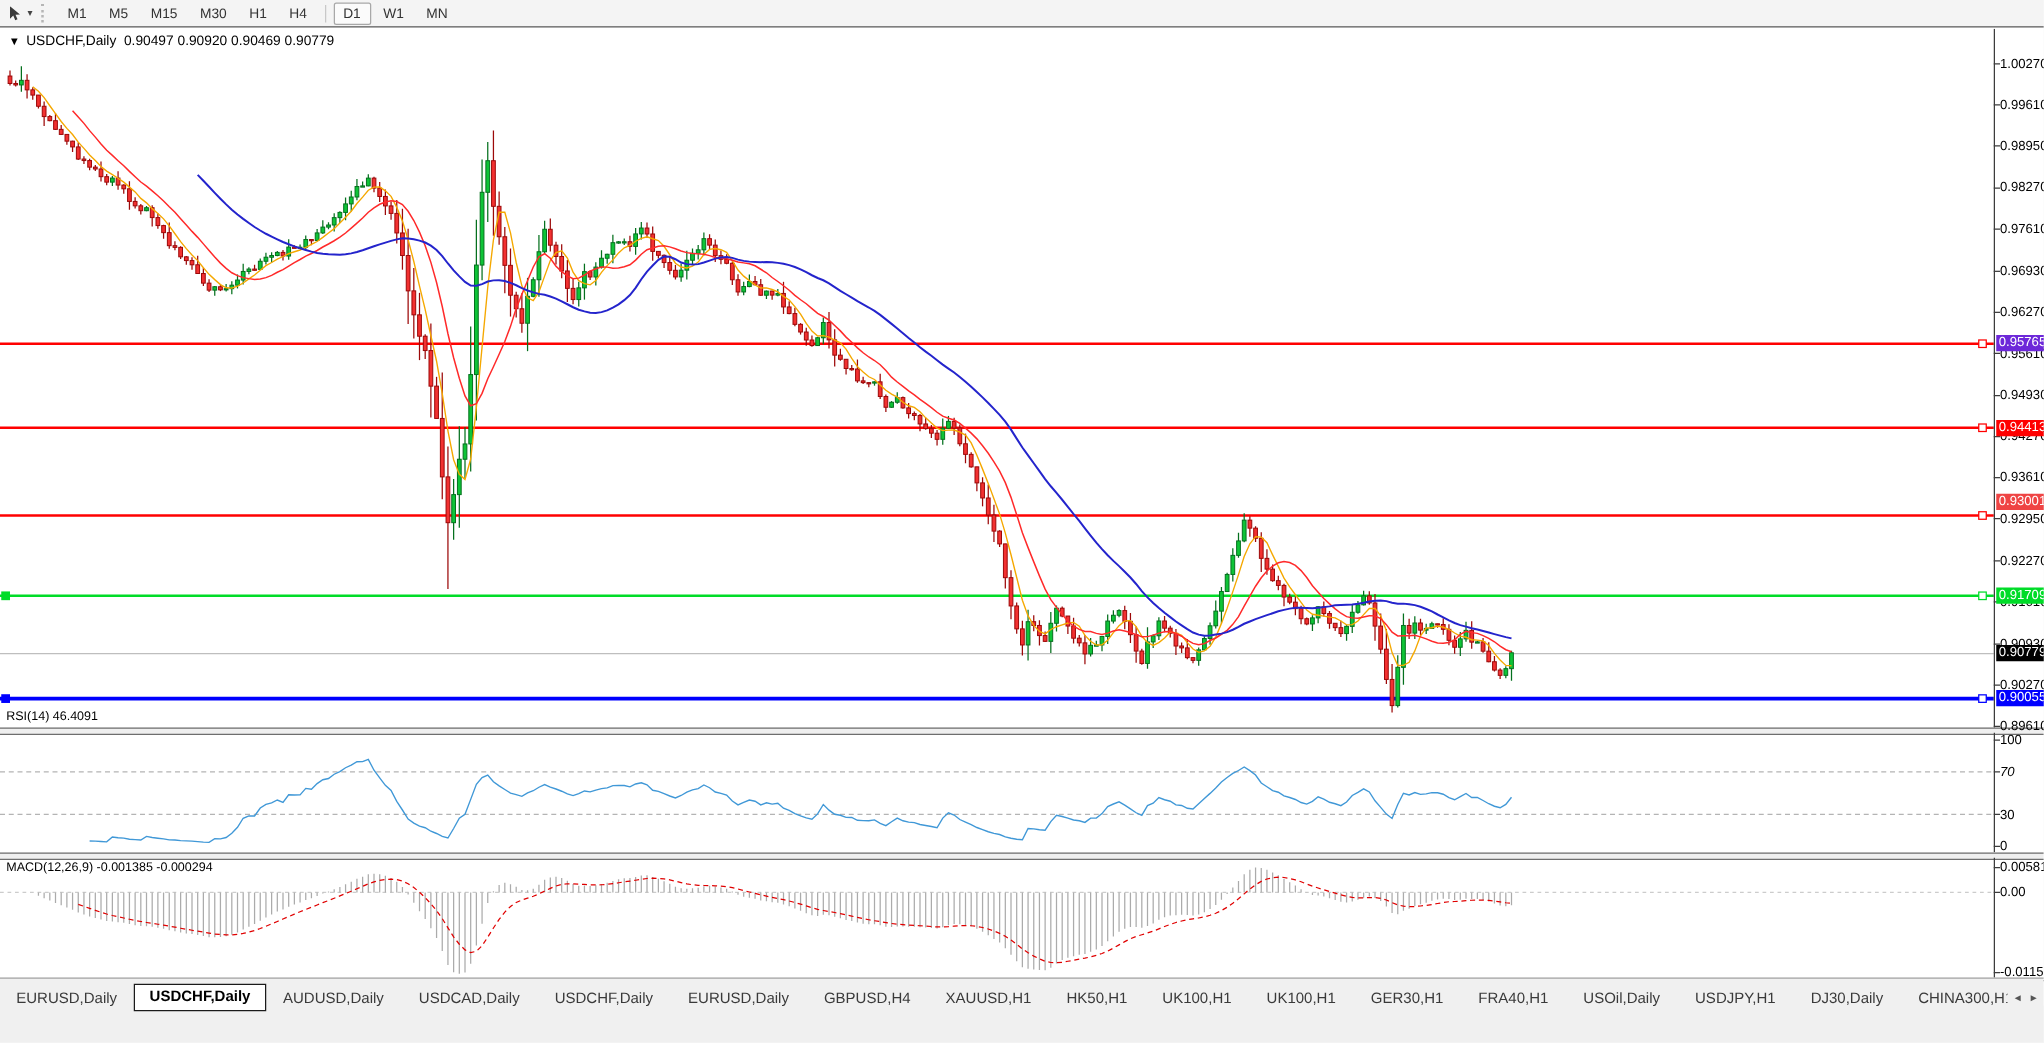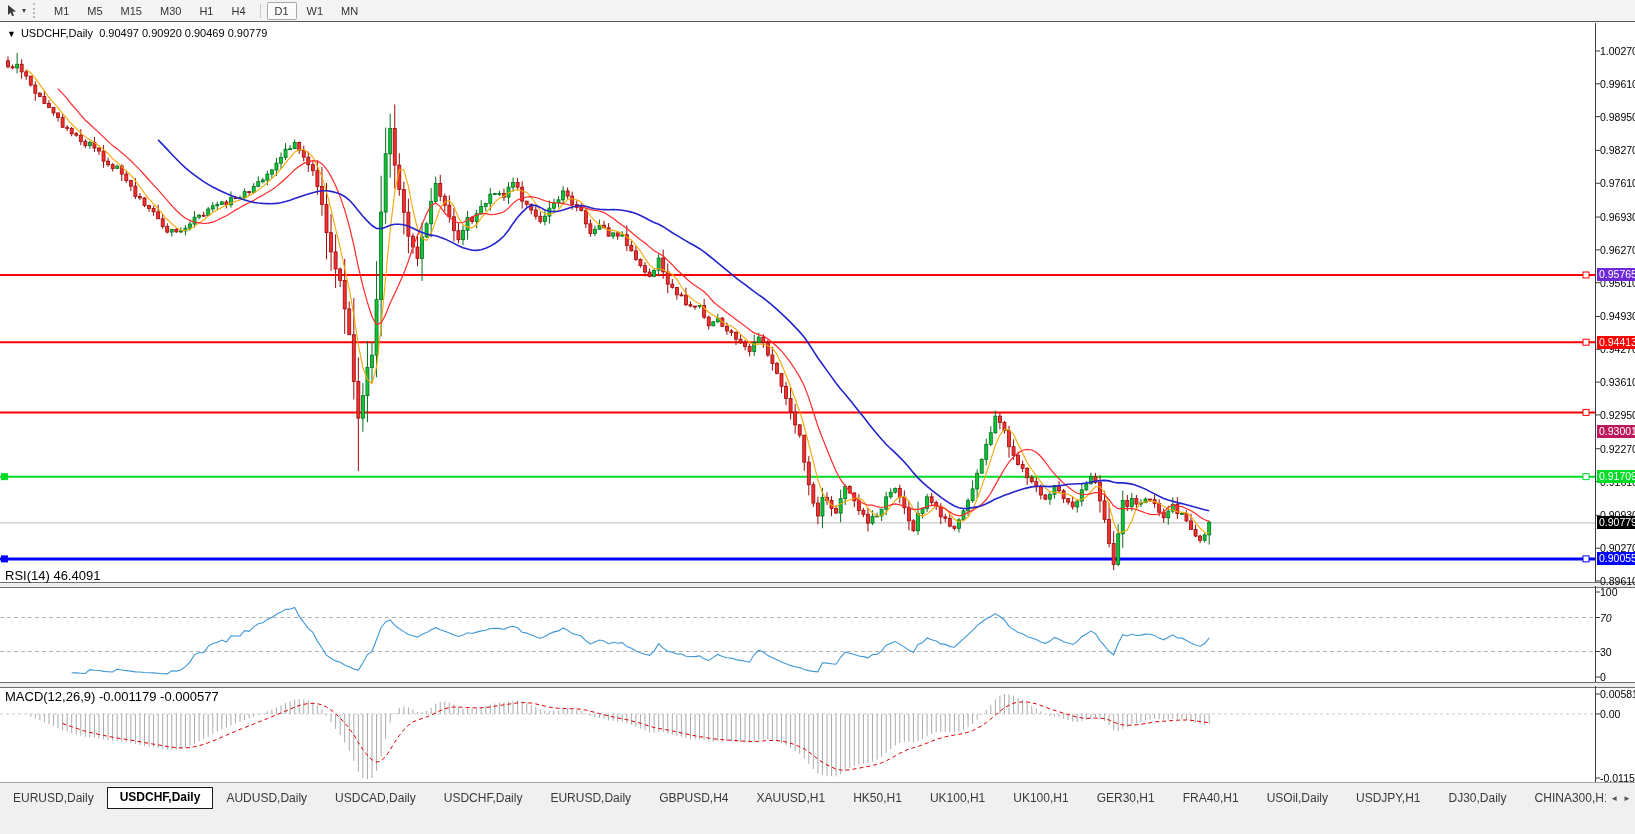--- a/index.html
+++ b/index.html
@@ -26,21 +26,21 @@
   #macd-svg{top:664px;height:98px;width:1635px;}
   #date-axis{position:absolute;left:0;top:762px;width:1635px;height:20px;background:#fff;border-top:1px solid #3c3c3c;}
   .date-lbl{position:absolute;top:4px;transform:translateX(-50%);font-size:11px;color:#000;white-space:nowrap;}
   .date-tick{position:absolute;top:0;width:1px;height:3px;background:#3c3c3c;}
   
   .tick-lbl{position:absolute;left:1600px;font-size:10.5px;color:#000;white-space:nowrap;}
   .tag{position:absolute;left:1597px;width:37px;font-size:10.5px;color:#fff;text-align:left;
     padding:0 0 0 2px;line-height:13px;height:13px;white-space:nowrap;}
   #chart-header{position:absolute;left:7px;top:5px;font-size:11px;color:#000;white-space:nowrap;}
   #chart-header .tri{font-size:9px;margin-right:5px;}
-  .ind-label{position:absolute;left:5px;font-size:13px;color:#000;white-space:nowrap;}
+  .ind-label{position:absolute;left:5px;font-size:10px;color:#000;white-space:nowrap;}
   
   #tab-bar{position:absolute;left:0;top:782px;width:1635px;height:52px;background:#f0f0f0;
     border-top:1px solid #a3a3a3;display:flex;align-items:flex-start;}
   #tabs{display:flex;align-items:center;height:24px;margin-top:3px;flex:1;overflow:hidden;}
   .tab{padding:3px 13px 4px 13px;font-size:12px;color:#3a3a3a;white-space:nowrap;cursor:default;}
   .tab.active{background:#fff;border:1px solid #1a1a1a;font-weight:bold;color:#000;padding:2px 12px 4px 12px;}
   .tab-sep{width:1px;height:13px;background:#8a8a8a;margin:0 1px;}
   .tab-arrows{display:flex;align-items:center;height:24px;margin-top:3px;padding:0 4px;color:#555;font-size:8px;gap:5px;}
 </style>
 </head>
@@ -922,21 +922,21 @@
         <line x1="1595" y1="8" x2="1600" y2="8" stroke="#3c3c3c"></line>
         <line x1="1595" y1="27.93702883689072" x2="1600" y2="27.93702883689072" stroke="#3c3c3c"></line>
         <line x1="1595" y1="92" x2="1600" y2="92" stroke="#3c3c3c"></line>
       </svg>
 
     <div id="chart-header">
       <span class="tri">▼</span><span>USDCHF,Daily</span>&nbsp;
       <span>0.90497 0.90920 0.90469 0.90779</span>
     </div>
     <div class="ind-label" style="top:546px">RSI(14) 46.4091</div>
-    <div class="ind-label" style="top:667px">MACD(12,26,9) -0.001179 -0.000577</div>
+    <div class="ind-label" style="top:667px">MACD(12,26,9) -0.001385 -0.000294</div>
 
     <div id="overlay-labels">
         <div class="tick-lbl" style="top: 23px;">1.00270</div>
         <div class="tick-lbl" style="top: 55.8143px;">0.99610</div>
         <div class="tick-lbl" style="top: 88.6285px;">0.98950</div>
         <div class="tick-lbl" style="top: 122.437px;">0.98270</div>
         <div class="tick-lbl" style="top: 155.251px;">0.97610</div>
         <div class="tick-lbl" style="top: 189.06px;">0.96930</div>
         <div class="tick-lbl" style="top: 221.874px;">0.96270</div>
         <div class="tick-lbl" style="top: 254.689px;">0.95610</div>
@@ -944,21 +944,21 @@
         <div class="tick-lbl" style="top: 321.311px;">0.94270</div>
         <div class="tick-lbl" style="top: 354.126px;">0.93610</div>
         <div class="tick-lbl" style="top: 386.94px;">0.92950</div>
         <div class="tick-lbl" style="top: 420.749px;">0.92270</div>
         <div class="tick-lbl" style="top: 453.563px;">0.91610</div>
         <div class="tick-lbl" style="top: 487.371px;">0.90930</div>
         <div class="tick-lbl" style="top: 520.186px;">0.90270</div>
         <div class="tick-lbl" style="top: 553px;">0.89610</div>
         <div class="tag" style="top: 246.482px; background: #6d28d9;">0.95765</div>
         <div class="tag" style="top: 313.702px; background: rgb(255, 0, 0);">0.94413</div>
-        <div class="tag" style="top: 403px; background: #be185d;">0.93001</div>
+        <div class="tag" style="top: 373px; background: #ef4444;">0.93001</div>
         <div class="tag" style="top: 448.141px; background: rgb(0, 220, 40);">0.91709</div>
         <div class="tag" style="top: 530.375px; background: rgb(0, 0, 255);">0.90055</div>
         <div class="tag" style="top: 494.379px; background: rgb(0, 0, 0);">0.90779</div>
         <div class="tick-lbl" style="top: 564px;">100</div>
         <div class="tick-lbl" style="top: 589.5px; font-style: italic;">70</div>
         <div class="tick-lbl" style="top: 623.5px;">30</div>
         <div class="tick-lbl" style="top: 649px;">0</div>
         <div class="tick-lbl" style="top: 666px;">0.005818</div>
         <div class="tick-lbl" style="top: 685.937px;">0.00</div>
         <div class="tick-lbl" style="top: 750px;">-0.01151</div>

